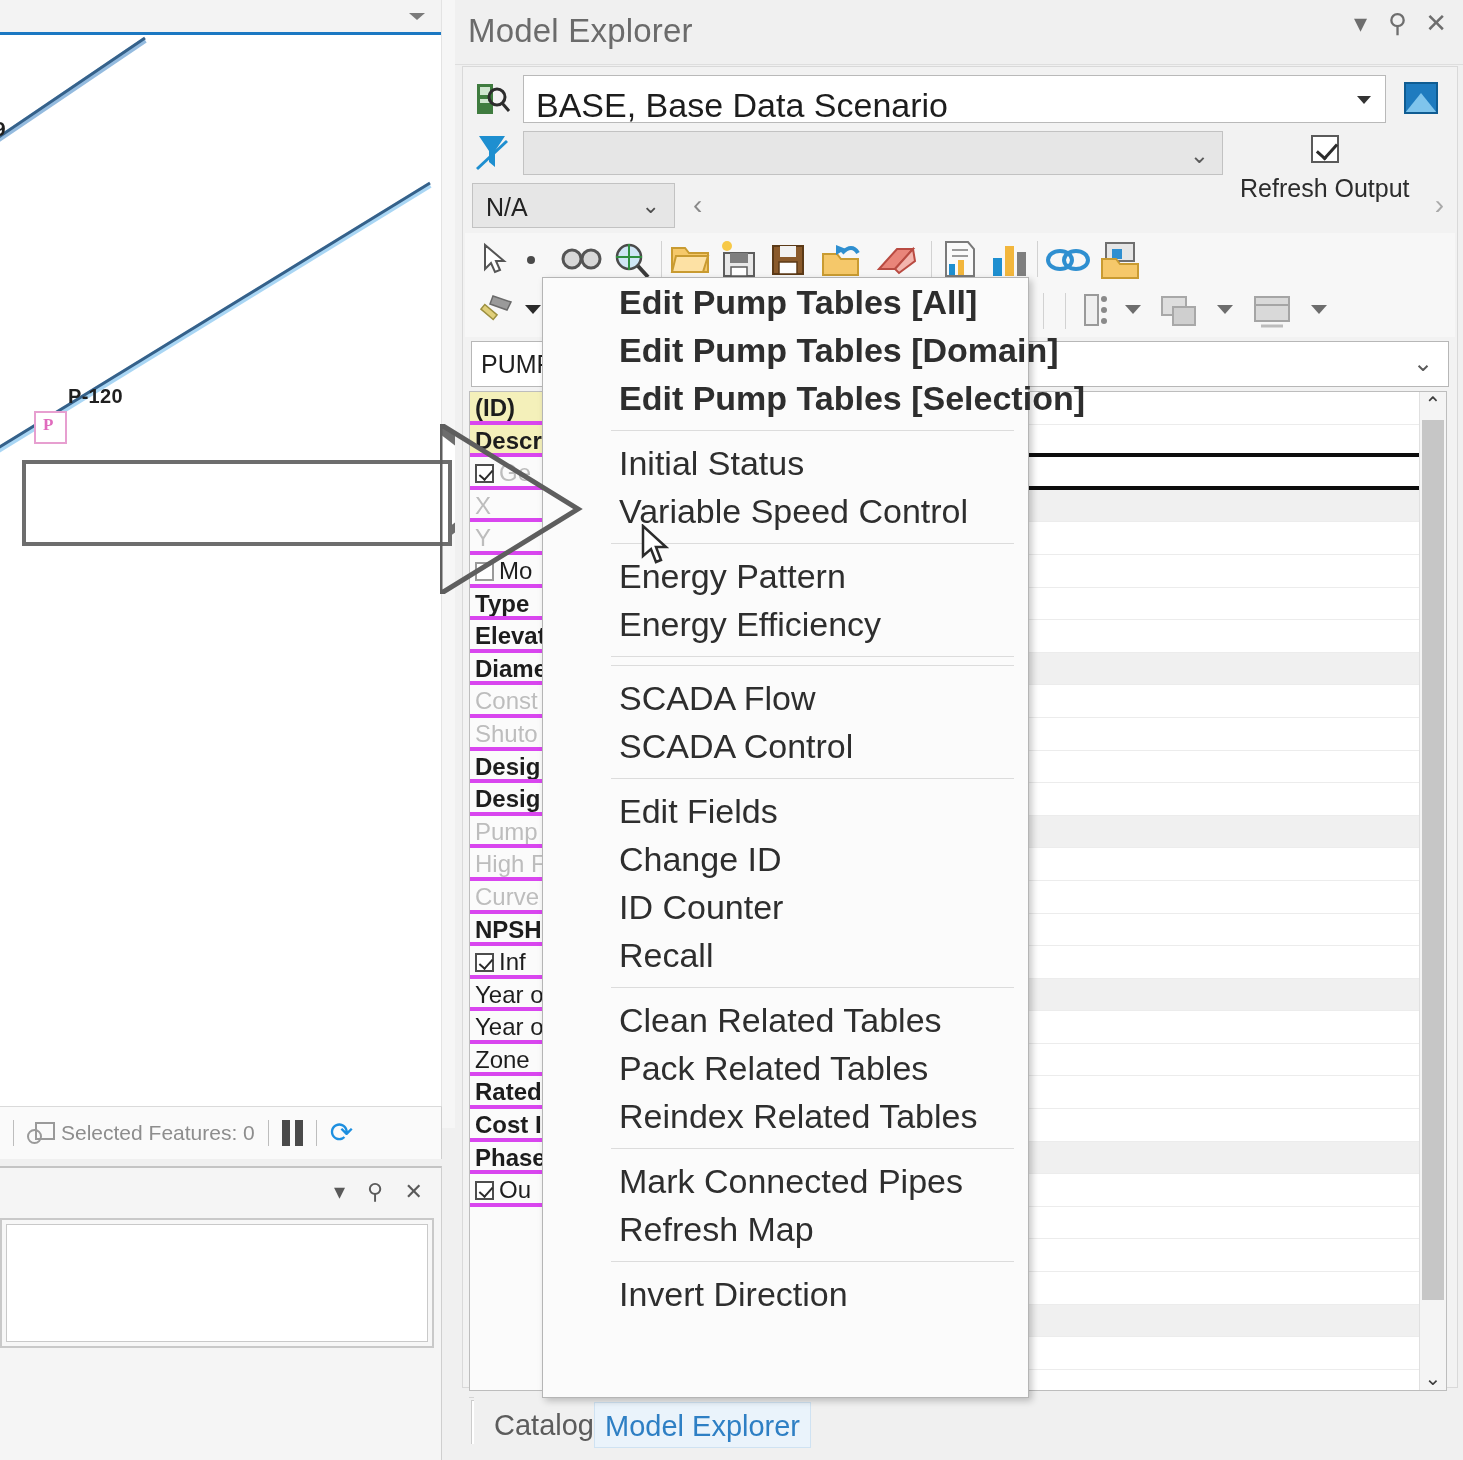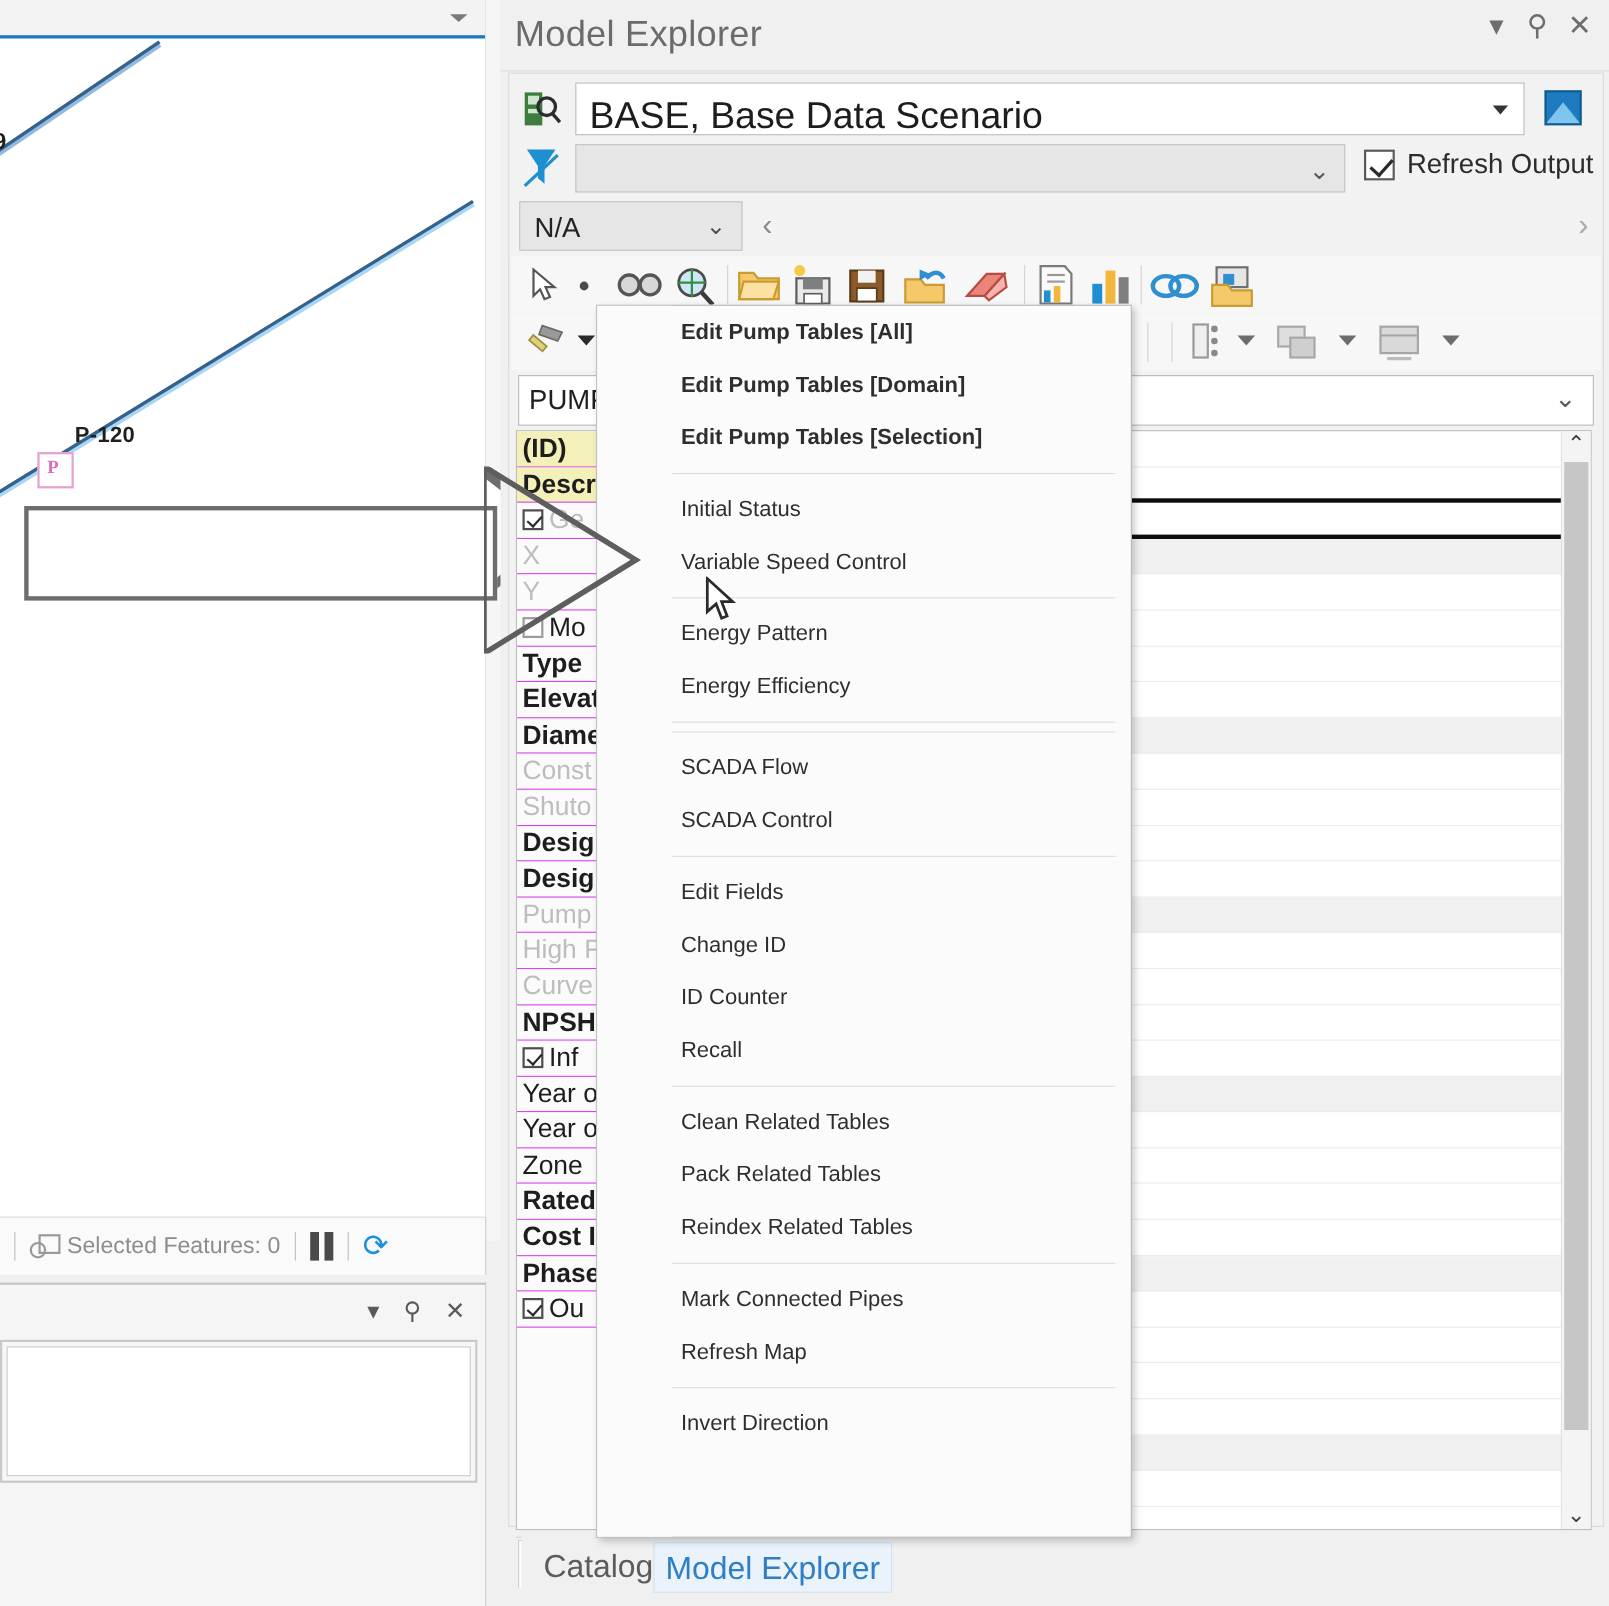--- a/index.html
+++ b/index.html
@@ -62,21 +62,21 @@
   .scenario-input{position:absolute;left:58px;top:2px;width:863px;height:48px;background:#fff;border:1px solid #b9b9b9;box-sizing:border-box;}
   .scenario-input span{position:absolute;left:12px;top:10px;font-size:34px;color:#1d1d1d;}
   .scenario-caret{position:absolute;right:14px;top:20px;width:0;height:0;border-left:7px solid transparent;border-right:7px solid transparent;border-top:8px solid #333;}
   .scenario-extra{position:absolute;left:935px;top:5px;width:44px;height:42px;}
 
   
   .row-filter{position:absolute;left:2px;top:58px;width:990px;height:56px;}
   .icon-filter{position:absolute;left:8px;top:6px;width:38px;height:42px;}
   .filter-combo{position:absolute;left:58px;top:6px;width:700px;height:44px;background:#e6e6e6;border:1px solid #c2c2c2;box-sizing:border-box;}
   .filter-chevron{position:absolute;right:13px;top:12px;font-size:23px;color:#5b5b5b;line-height:1;}
-  .refresh-out{position:absolute;left:775px;top:10px;display:flex;align-items:center;gap:11px;}
+  .refresh-out{position:absolute;left:775px;top:10px;display:flex;align-items:center;gap:11px;flex-direction:column;}
   .chk{width:28px;height:28px;border:2px solid #5a5a5a;box-sizing:border-box;position:relative;background:#fff;}
   .chk:after{content:"";position:absolute;left:8px;top:2px;width:9px;height:17px;border:solid #2b2b2b;border-width:0 3px 3px 0;transform:rotate(42deg);}
   .refresh-out span{font-size:25px;color:#2c2c2c;}
 
   
   .row-na{position:absolute;left:2px;top:114px;width:990px;height:50px;}
   .na-combo{position:absolute;left:7px;top:2px;width:203px;height:45px;background:#e6e6e6;border:1px solid #c2c2c2;box-sizing:border-box;}
   .na-combo span{position:absolute;left:13px;top:9px;font-size:25px;color:#232323;}
   .na-chevron{position:absolute;right:14px;top:11px;font-size:22px;color:#4d4d4d;line-height:1;}
   .nav-lt{position:absolute;left:228px;top:10px;font-size:28px;color:#8a8a8a;line-height:1;}
@@ -90,21 +90,21 @@
   
   .pump-row{position:absolute;left:2px;top:272px;width:990px;height:50px;}
   .pump-label{position:absolute;left:6px;top:2px;width:160px;height:46px;background:#fff;border:1px solid #b7b7b7;box-sizing:border-box;}
   .pump-label span{position:absolute;left:9px;top:8px;font-size:25px;color:#1f1f1f;}
   .pump-combo{position:absolute;left:166px;top:2px;width:818px;height:46px;background:#fff;border:1px solid #b7b7b7;box-sizing:border-box;}
   .pump-combo .cv{position:absolute;right:15px;top:9px;font-size:24px;color:#5a5a5a;line-height:1;}
 
   
   .grid-wrap{position:absolute;left:6px;top:324px;width:978px;height:1000px;background:#fff;border:1px solid #bdbdbd;box-sizing:border-box;overflow:hidden;}
   .grid-labelcol{position:absolute;left:0;top:0;width:88px;height:100%;background:#fbfbfb;border-right:2px solid #9f9f9f;}
-  .g-lbl{position:relative;height:32.6px;box-sizing:border-box;border-bottom:1px solid #d946ef;
+  .g-lbl{position:relative;height:32.6px;box-sizing:border-box;border-bottom:4px solid #d946ef;
       font-size:24px;color:#1d1d1d;padding-left:5px;line-height:32px;white-space:nowrap;overflow:hidden;}
   .g-lbl.hl{background:#f4f0ba;}
   .g-lbl.dim{color:#bdbdbd;}
   .g-lbl.bold{font-weight:bold;}
   .g-lbl .mini-chk{display:inline-block;width:19px;height:19px;border:2px solid #4d4d4d;box-sizing:border-box;position:relative;vertical-align:-2px;margin-right:5px;background:#fff;}
   .g-lbl .mini-chk.on:after{content:"";position:absolute;left:5px;top:1px;width:6px;height:11px;border:solid #2b2b2b;border-width:0 2px 2px 0;transform:rotate(42deg);}
   .g-lbl .mini-chk.off{border-color:#9a9a9a;}
   .grid-valcol{position:absolute;left:90px;top:0;right:26px;height:100%;}
   .g-val{height:32.6px;box-sizing:border-box;border-bottom:1px solid #ececec;}
   .g-val.alt{background:#f0f0f0;}
@@ -121,21 +121,21 @@
 
   
   .dock-tabs{position:absolute;left:474px;top:1396px;width:1008px;height:64px;background:#f0f0f0;}
   .dock-tab{position:absolute;top:6px;height:46px;padding:0 10px;font-size:29px;line-height:46px;color:#5c5c5c;}
   .dock-tab.active{color:#2e7fc4;background:#eaf3fb;border:1px solid #cfe2f2;box-sizing:border-box;}
 
   
   .ctx{position:absolute;left:542px;top:277px;width:487px;height:1121px;background:#fbfbfb;
       border:1px solid #b5b5b5;box-sizing:border-box;box-shadow:3px 3px 7px rgba(0,0,0,.22);}
   .ctx-gutter{position:absolute;left:0;top:0;width:68px;height:100%;background:#fbfbfb;}
-  .ctx-item{position:relative;height:48px;line-height:48px;padding-left:76px;font-size:20px;color:#2e2e2e;white-space:nowrap;}
+  .ctx-item{position:relative;height:48px;line-height:48px;padding-left:76px;font-size:34px;color:#2e2e2e;white-space:nowrap;}
   .ctx-item.strong{font-weight:bold;}
   .ctx-item.sel{background:#a8d4f2;border:1px solid #6aaedd;box-sizing:border-box;line-height:46px;}
   .ctx-sep{height:1px;background:#dcdcdc;margin:8px 14px 8px 24px;}
 
   
   .big-arrow{position:absolute;left:440px;top:424px;width:250px;height:170px;pointer-events:none;}
 
   .cursor{position:absolute;left:641px;top:524px;width:30px;height:44px;pointer-events:none;}
 </style>
 </head>

